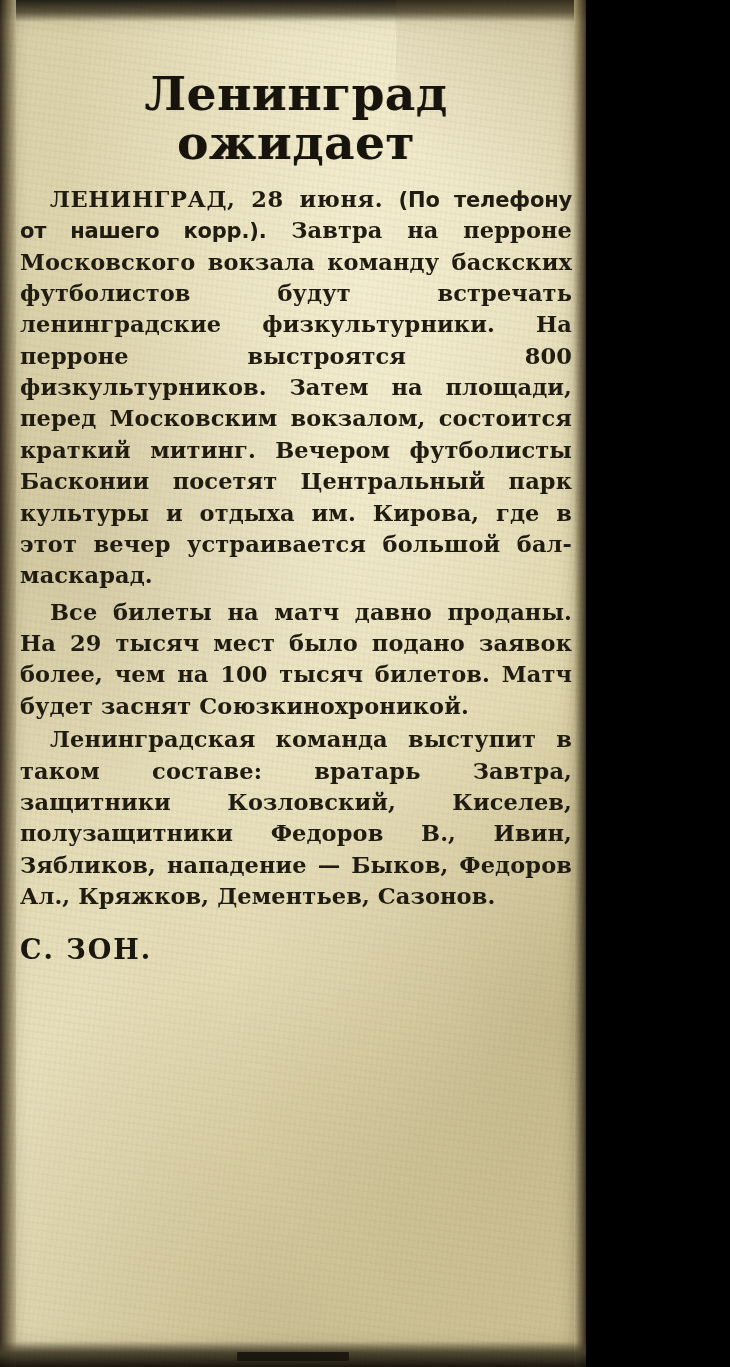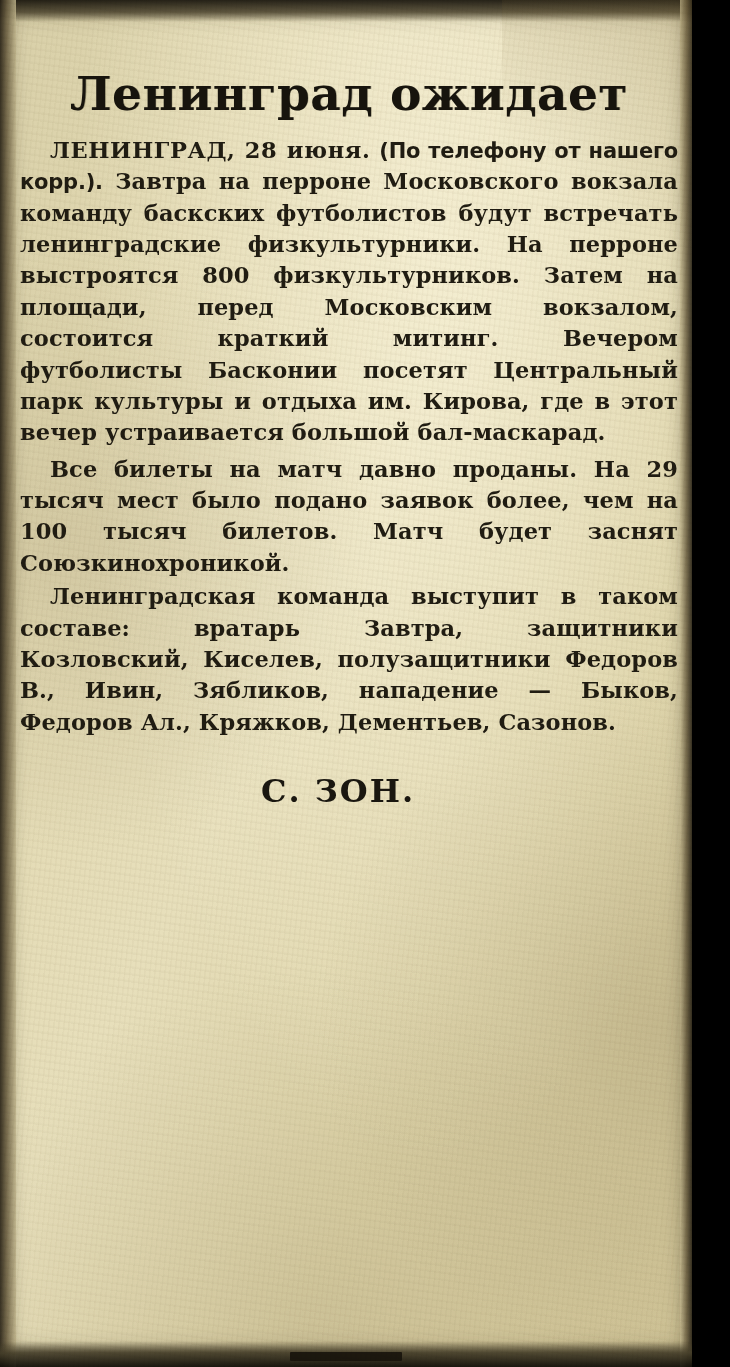--- a/index.html
+++ b/index.html
@@ -9,21 +9,21 @@
   }
   body {
     width: 730px;
     height: 1367px;
     overflow: hidden;
     font-family: "Liberation Serif", serif;
   }
 
   #clipping {
     position: relative;
-    width: 692px;
+    width: 586px;
     height: 1367px;
     background:
       radial-gradient(ellipse at 62% 18%, rgba(255,250,228,0.55) 0%, rgba(255,250,228,0) 58%),
       linear-gradient(118deg, #d8cfa8 0%, #e2d9b2 22%, #e7dfbb 46%, #ddd3a8 70%, #cfc396 100%);
     box-sizing: border-box;
   }
 
   
   #clipping::before {
     content: "";
@@ -128,24 +128,24 @@
   .phone-note {
     font-family: "DejaVu Sans", sans-serif;
     font-weight: 700;
     font-size: 21px;
     letter-spacing: -0.2px;
   }
 
   .signature {
     font-family: "DejaVu Serif", serif;
     font-weight: 700;
-    font-size: 32px;
+    font-size: 27px;
     letter-spacing: 2px;
-    text-align: center;
-    margin-top: 34px;
+    text-align: left;
+    margin-top: 22px;
     padding-right: 22px;
     color: #1a1710;
   }
 
   .footer-rule {
     position: absolute;
     left: 50%;
     transform: translateX(-50%);
     bottom: 6px;
     width: 112px;

